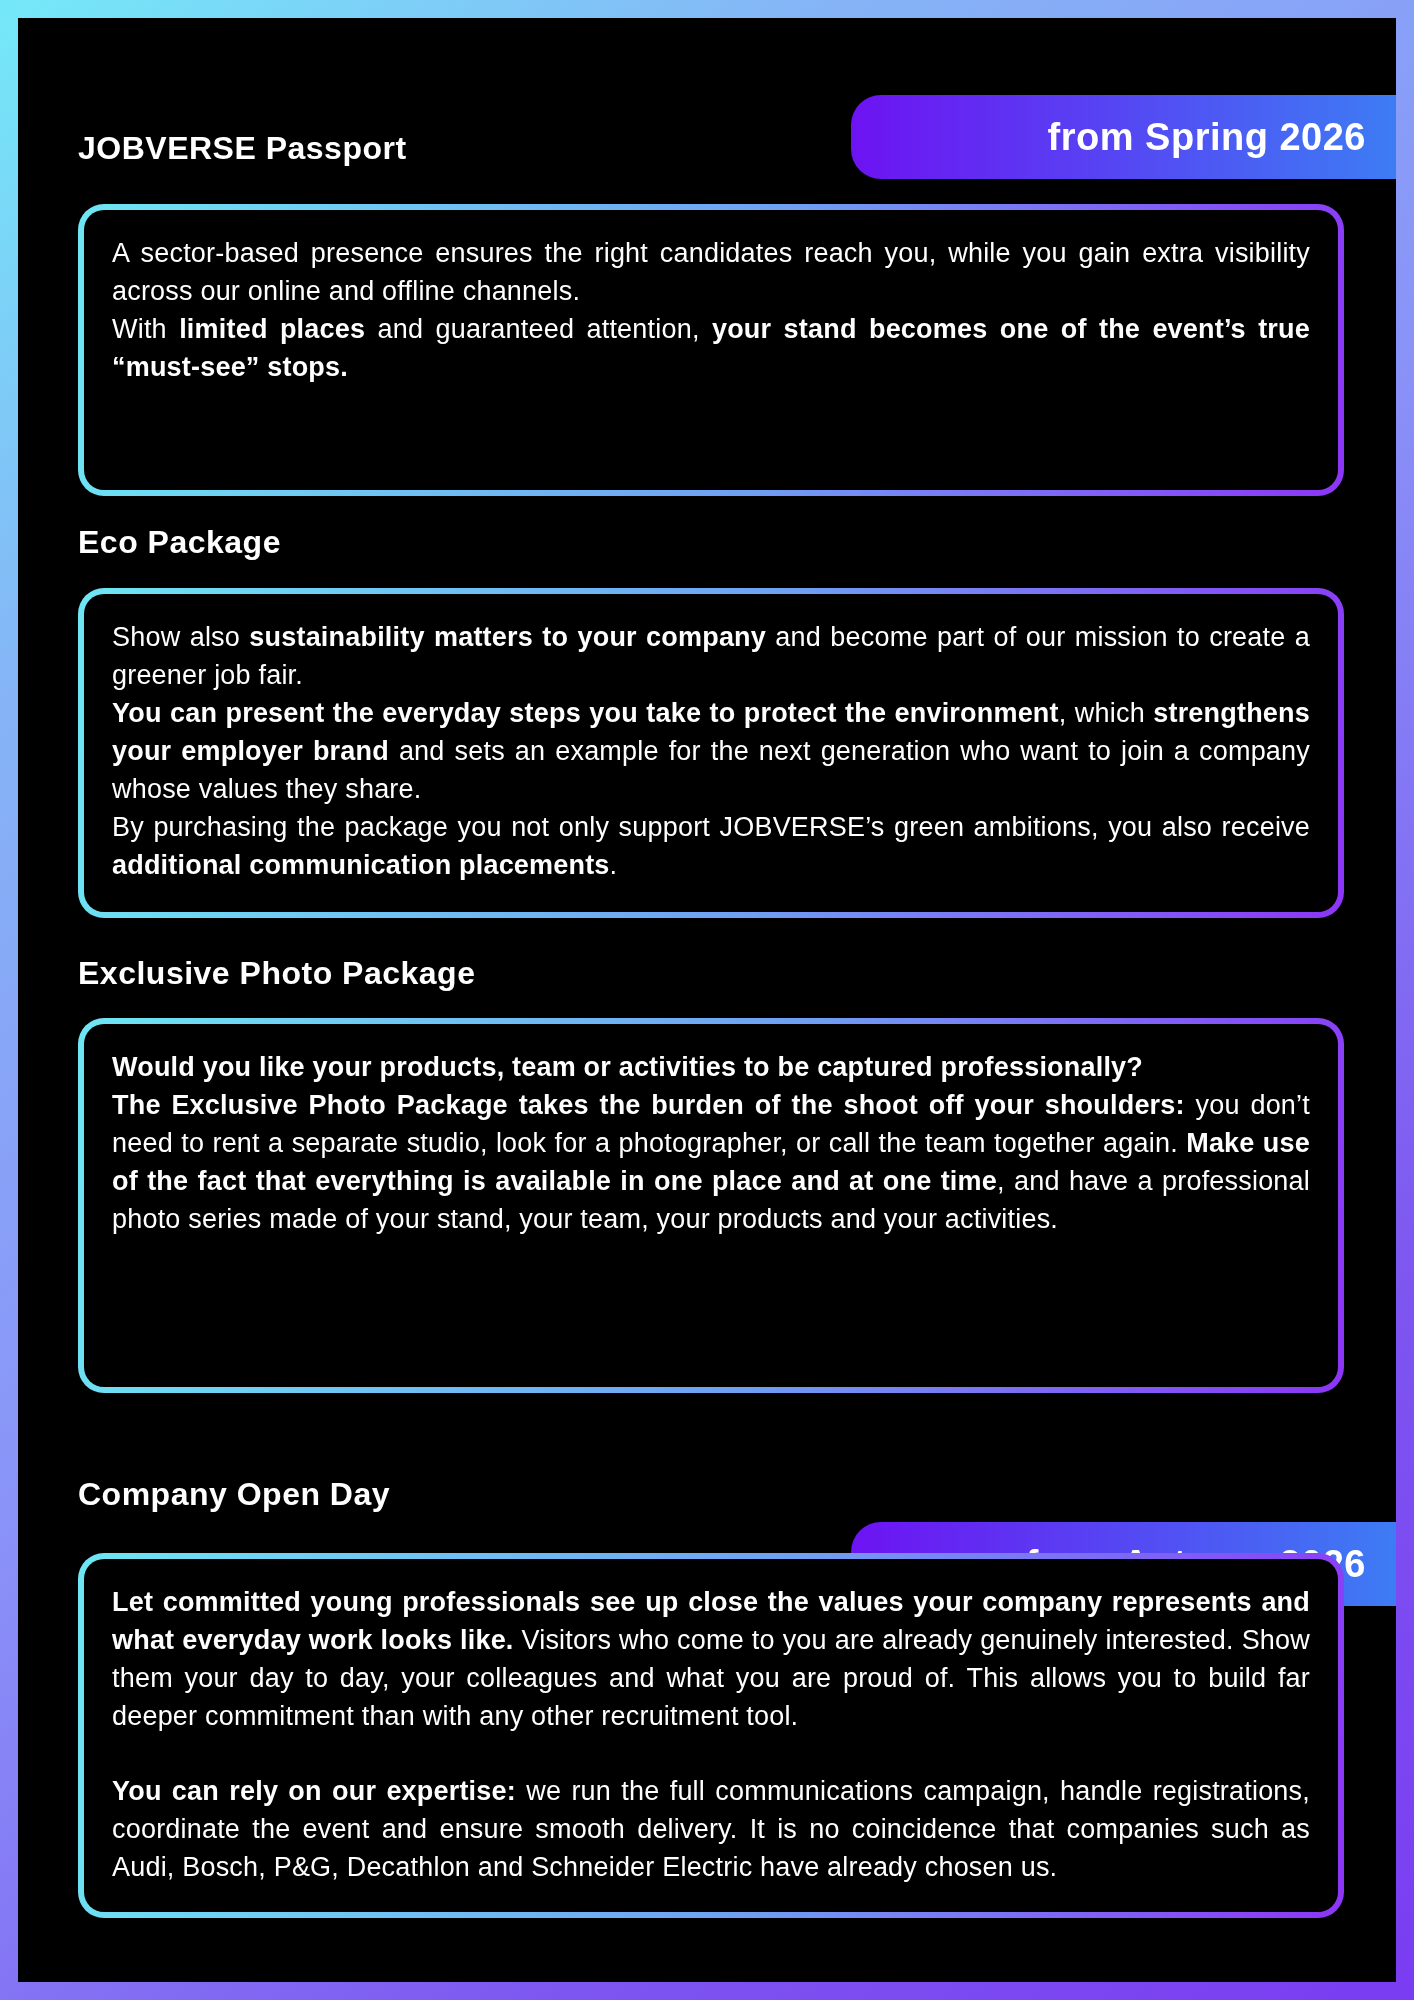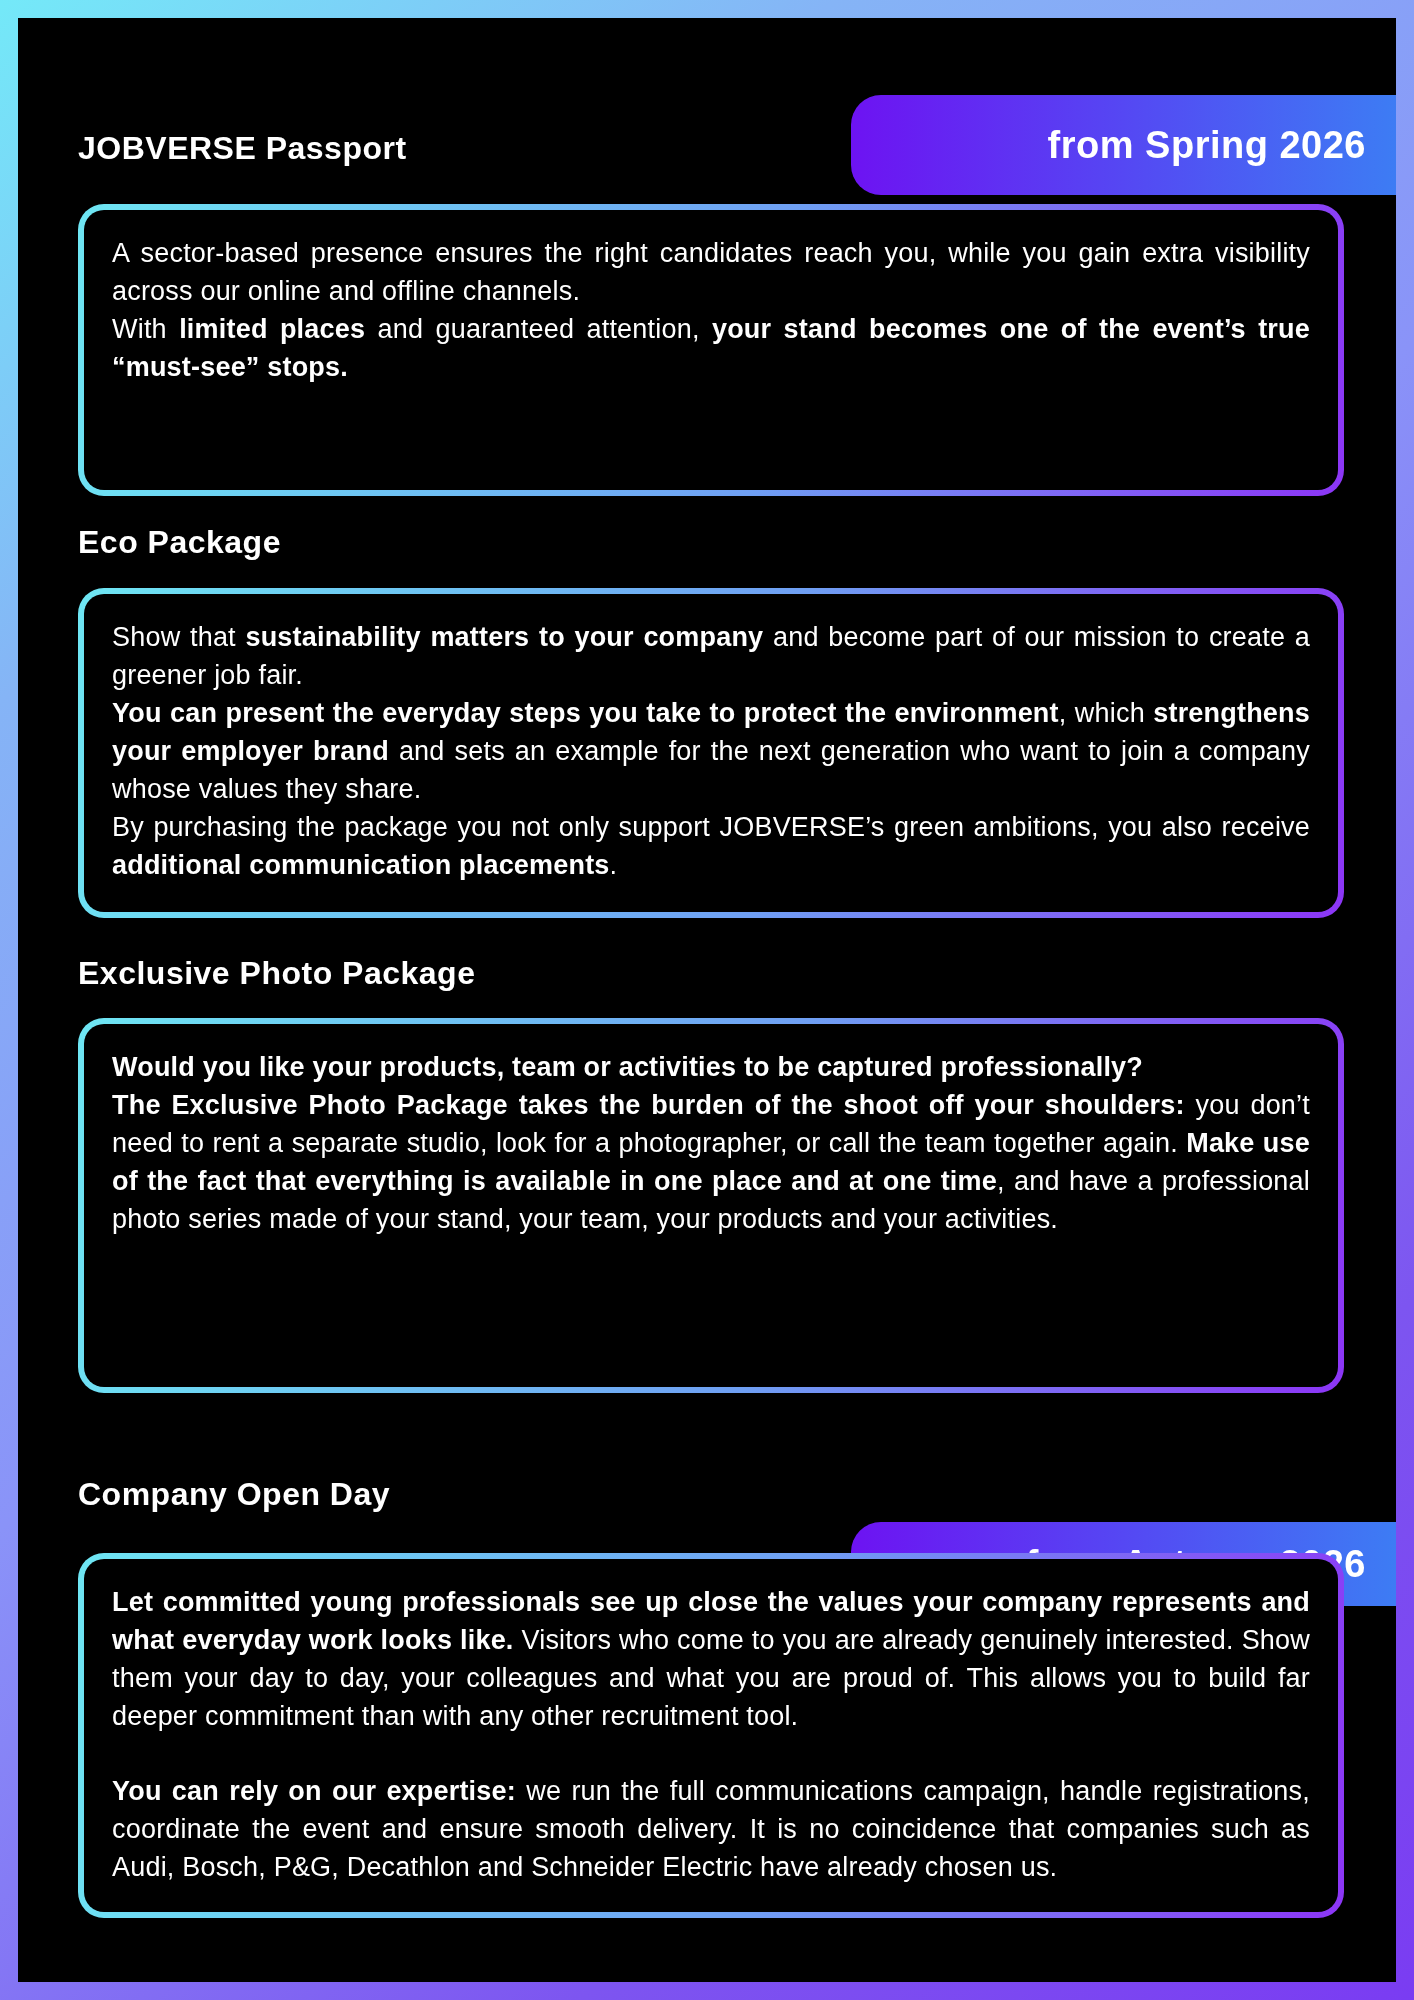--- a/index.html
+++ b/index.html
@@ -23,21 +23,21 @@
   #t2{top:506px;left:60px}
   #t3{top:937px;left:60px}
   #t4{top:1458px;left:60px}
   .badge{
     position:absolute;right:0;width:545px;box-sizing:border-box;
     background:linear-gradient(90deg,var(--badge-g1),var(--badge-g2));
     border-radius:30px 0 0 30px;
     display:flex;align-items:center;justify-content:flex-end;
     padding-right:30px;color:var(--fg);font-weight:700;font-size:38px;letter-spacing:.5px;
   }
-  #b1{top:77px;height:100px}
+  #b1{top:77px;height:84px}
   #b2{top:1504px;height:84px}
   .box{
     position:absolute;left:60px;right:52px;box-sizing:border-box;
     background:linear-gradient(100deg,var(--box-g1) 0%,var(--box-g2) 55%,var(--box-g3) 100%);
     border-radius:26px;padding:6px;display:flex;
   }
   .box-inner{
     flex:1;background:var(--bg);border-radius:20px;
     padding:24px 28px;color:var(--fg);
   }
@@ -64,21 +64,21 @@
           <p><span>A sector-based presence ensures the right candidates reach you, while you gain extra visibility across our online and offline channels.</span></p>
           <p><span>With </span><span class="b">limited places</span><span> and guaranteed attention, </span><span class="b">your stand becomes one of the event’s true “must-see” stops.</span></p>
         </div>
     </div>
   </section>
 
   <section>
     <h1 class="title" id="t2">Eco Package</h1>
     <div class="box" id="x2">
       <div class="box-inner">
-          <p><span>Show that </span><span class="b">sustainability matters to your company</span><span> and become part of our mission to create a greener job fair.</span></p>
+          <p><span>Show also </span><span class="b">sustainability matters to your company</span><span> and become part of our mission to create a greener job fair.</span></p>
           <p><span class="b">You can present the everyday steps you take to protect the environment</span><span>, which </span><span class="b">strengthens your employer brand</span><span> and sets an example for the next generation who want to join a company whose values they share.</span></p>
           <p><span>By purchasing the package you not only support JOBVERSE’s green ambitions, you also receive </span><span class="b">additional communication placements</span><span>.</span></p>
         </div>
     </div>
   </section>
 
   <section>
     <h1 class="title" id="t3">Exclusive Photo Package</h1>
     <div class="box" id="x3">
       <div class="box-inner">

